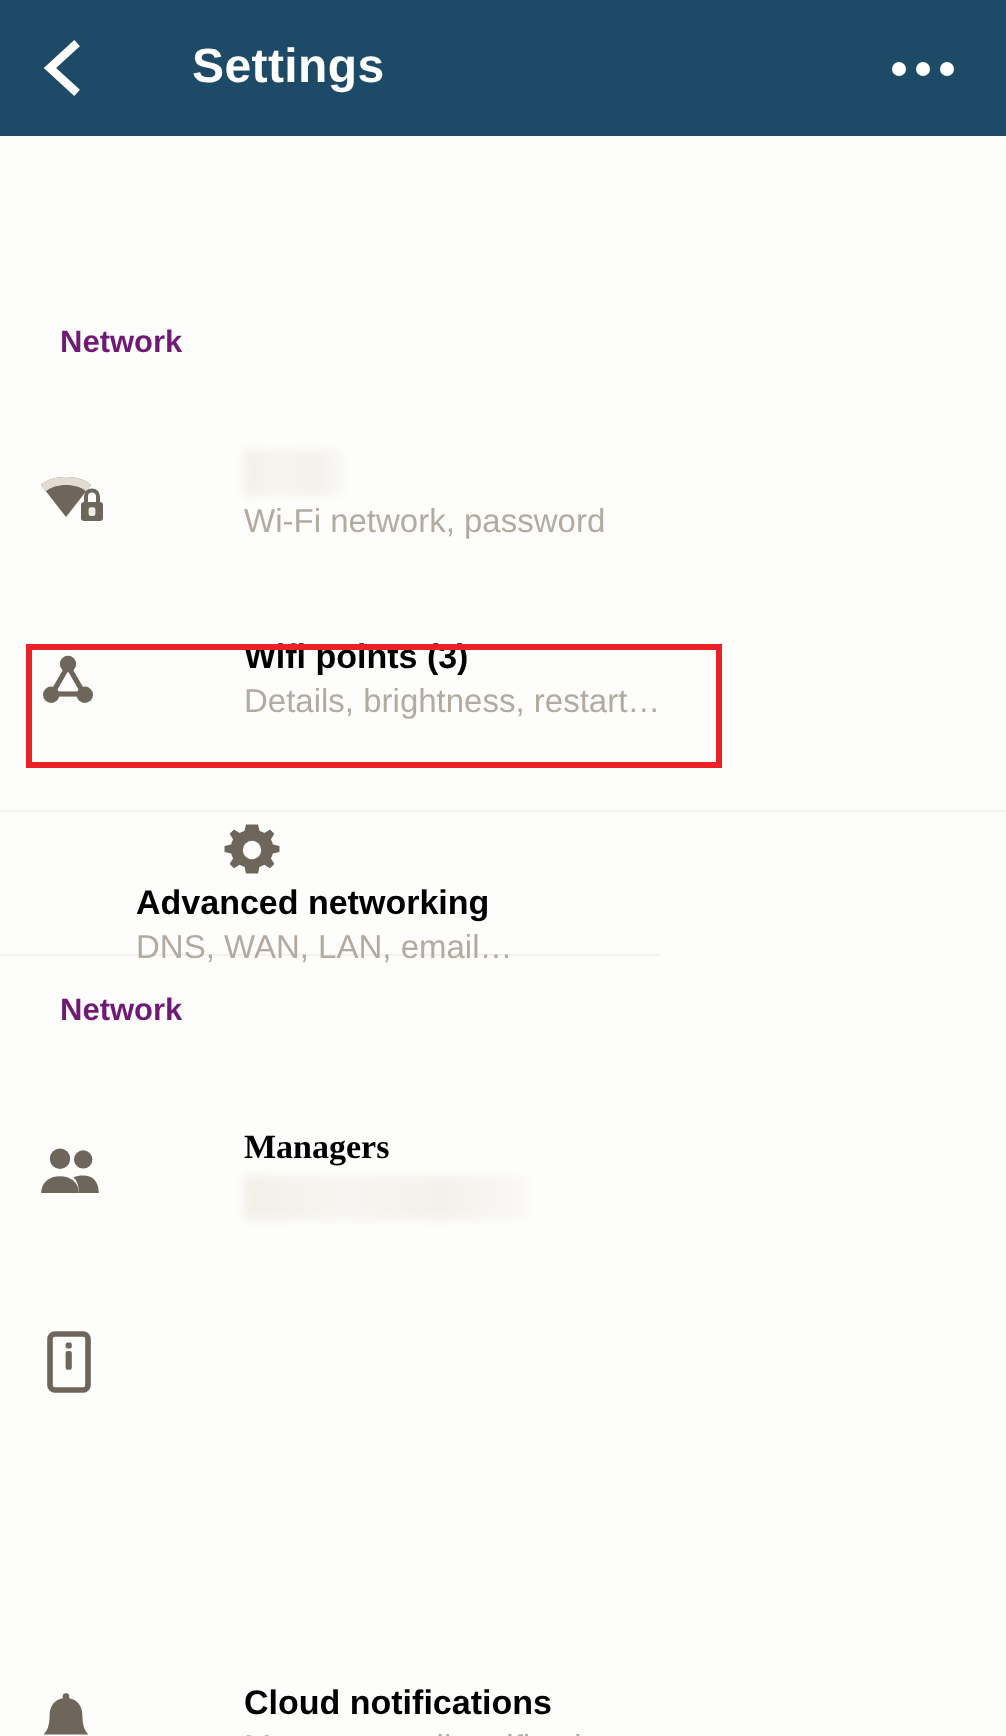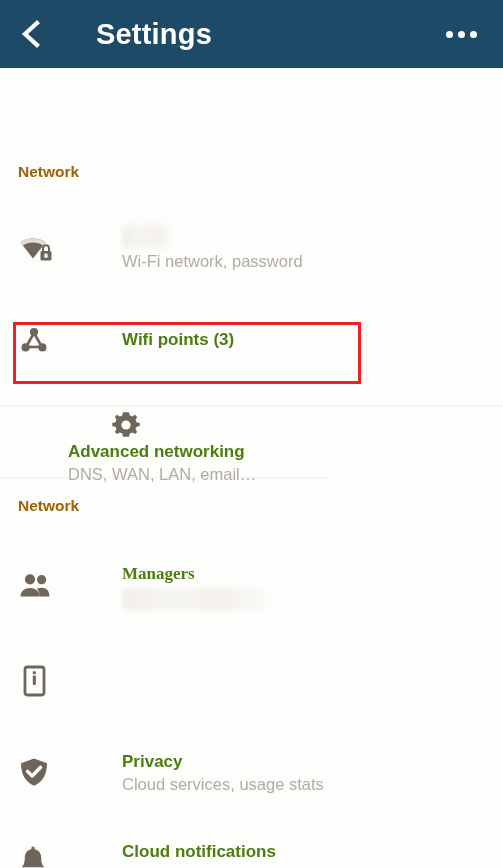--- a/index.html
+++ b/index.html
@@ -49,21 +49,21 @@
     align-items: center;
     justify-content: center;
     cursor: pointer;
   }
   .back-chevron {
     display: block;
   }
 
   .appbar-title {
     color: #ffffff;
-    font-size: 29px;
+    font-size: 24px;
     font-weight: bold;
     letter-spacing: 0.2px;
     margin-left: 34px;
     white-space: nowrap;
   }
 
   .overflow-btn {
     position: absolute;
     right: 14px;
     top: 0;
@@ -85,24 +85,24 @@
 
   
   .content {
     position: relative;
     height: 800px;
     background: #fdfdfc;
     padding-top: 0;
   }
 
   .section-label {
-    color: #a16207;
+    color: #701a75;
     font-size: 15.5px;
     font-weight: bold;
-    padding-left: 18px;
+    padding-left: 30px;
   }
 
   .row {
     position: relative;
     display: flex;
     align-items: center;
     padding-left: 18px;
     cursor: pointer;
   }
 
@@ -116,21 +116,21 @@
 
   .row-text {
     margin-left: 50px;
     display: flex;
     flex-direction: column;
     justify-content: center;
     min-width: 0;
   }
 
   .row-title {
-    color: #4d7c0f;
+    color: #000000;
     font-size: 17px;
     font-weight: bold;
     line-height: 22px;
     white-space: nowrap;
   }
 
   .row-sub {
     color: #b3aba1;
     font-size: 16.5px;
     line-height: 23px;
@@ -225,20 +225,21 @@
           <line x1="16" y1="9" x2="8" y2="23" stroke="#6f665b" stroke-width="2.6"></line>
           <line x1="16" y1="9" x2="24" y2="23" stroke="#6f665b" stroke-width="2.6"></line>
           <line x1="8" y1="23" x2="24" y2="23" stroke="#6f665b" stroke-width="2.6"></line>
           <circle cx="16" cy="8" r="4.1" fill="#6f665b"></circle>
           <circle cx="7.6" cy="23.4" r="4.1" fill="#6f665b"></circle>
           <circle cx="24.4" cy="23.4" r="4.1" fill="#6f665b"></circle>
         </svg>
       </div>
       <div class="row-text">
         <div class="row-title">Wifi points (3)</div>
+        <div class="row-sub">Details, brightness, restart…</div>
       </div>
     </div>
 
     <div class="row" style="position:absolute; top:341px; height:54px;flex-direction:column;">
       <div class="row-icon">
         <svg width="32" height="32" viewBox="0 0 32 32">
           <path fill="#6f665b" d="M16 3.2 l3.0 0 0.75 3.3 a10 10 0 0 1 2.4 1.0 l2.9-1.7 2.1 2.1 -1.7 2.9 a10 10 0 0 1 1.0 2.4 l3.3 0.75 0 3.0 -3.3 0.75 a10 10 0 0 1 -1.0 2.4 l1.7 2.9 -2.1 2.1 -2.9-1.7 a10 10 0 0 1 -2.4 1.0 l-0.75 3.3 -3.0 0 -3.0 0 -0.75-3.3 a10 10 0 0 1 -2.4-1.0 l-2.9 1.7 -2.1-2.1 1.7-2.9 a10 10 0 0 1 -1.0-2.4 l-3.3-0.75 0-3.0 3.3-0.75 a10 10 0 0 1 1.0-2.4 l-1.7-2.9 2.1-2.1 2.9 1.7 a10 10 0 0 1 2.4-1.0 l0.75-3.3 z"></path>
           <circle cx="16" cy="16" r="4.6" fill="#fdfdfc"></circle>
         </svg>
       </div>
@@ -270,32 +271,20 @@
     <div class="row" style="position:absolute; top:586px; height:54px;">
       <div class="row-icon">
         <svg width="32" height="36" viewBox="0 0 32 36">
           <rect x="7" y="4" width="19" height="28" rx="2.4" fill="none" stroke="#6f665b" stroke-width="2.8"></rect>
           <rect x="14.8" y="12.5" width="3.1" height="9.4" rx="1" fill="#6f665b"></rect>
           <rect x="14.8" y="8.2" width="3.1" height="3.0" rx="1" fill="#6f665b"></rect>
         </svg>
       </div>
     </div>
 
-    <div class="row" style="position:absolute; top:678px; height:54px;">
-      <div class="row-icon">
-        <svg width="32" height="34" viewBox="0 0 32 34">
-          <path d="M16 2.5 L29 7.2 c0 11.5 -4.6 18.8 -13 22.6 C7.6 26 3 18.7 3 7.2 Z" fill="#6f665b"></path>
-          <polyline points="9.6,15.4 14.2,20.0 22.6,11.3" fill="none" stroke="#fdfdfc" stroke-width="3.4" stroke-linecap="round" stroke-linejoin="round"></polyline>
-        </svg>
-      </div>
-      <div class="row-text">
-        <div class="row-title">Privacy</div>
-        <div class="row-sub">Cloud services, usage stats</div>
-      </div>
-    </div>
 
     <div class="row" style="position:absolute; top:768px; height:54px;">
       <div class="row-icon">
         <svg width="30" height="34" viewBox="0 0 30 34">
           <path d="M15 3.0 c5.0 0 8.2 3.6 8.2 8.6 c0 6.0 1.6 8.0 3.0 9.6 H3.8 c1.4-1.6 3.0-3.6 3.0-9.6 c0-5.0 3.2-8.6 8.2-8.6 z" fill="#6f665b"></path>
           <rect x="13.4" y="0.6" width="3.2" height="3.6" rx="1.5" fill="#6f665b"></rect>
           <circle cx="15" cy="25.6" r="2.1" fill="#6f665b"></circle>
         </svg>
       </div>
       <div class="row-text">

